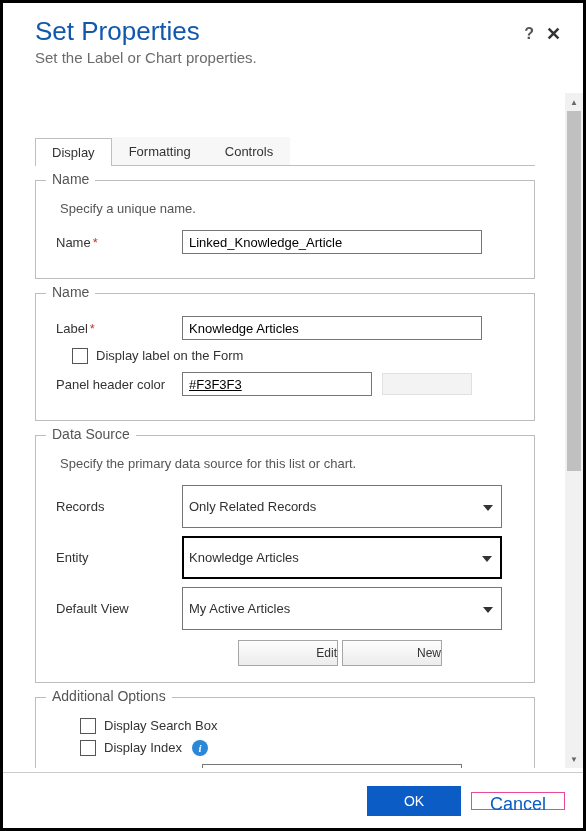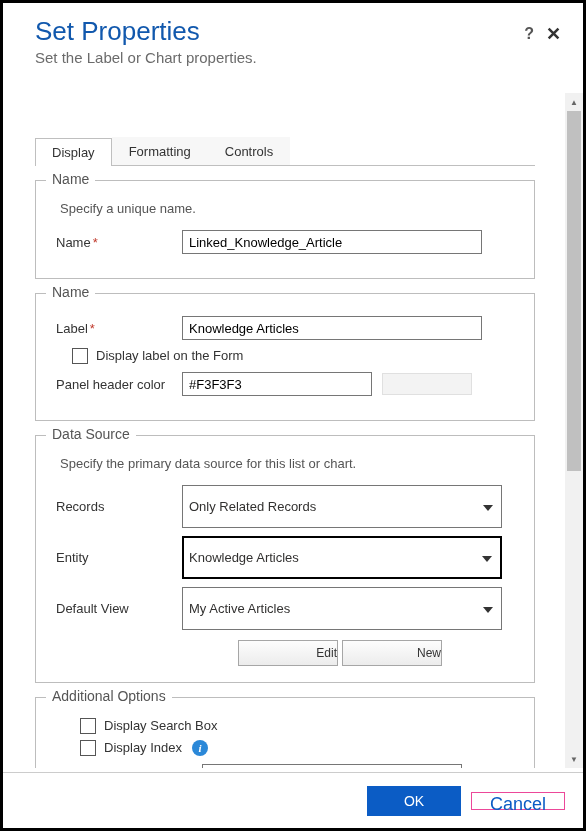--- a/index.html
+++ b/index.html
@@ -161,20 +161,21 @@
     flex: 0 0 300px;
     height: 24px;
     border: 1px solid #767676;
     padding: 2px 6px;
     font-size: 13px;
     font-family: inherit;
     background: #fff;
   }
   .txt.short {
     flex: 0 0 185px;
+    text-decoration: underline;
   }
   .swatch {
     flex: 0 0 90px;
     height: 22px;
     margin-left: 10px;
     background: #F3F3F3;
     border: 1px solid #e0e0e0;
   }
   .chk-row {
     display: flex;

